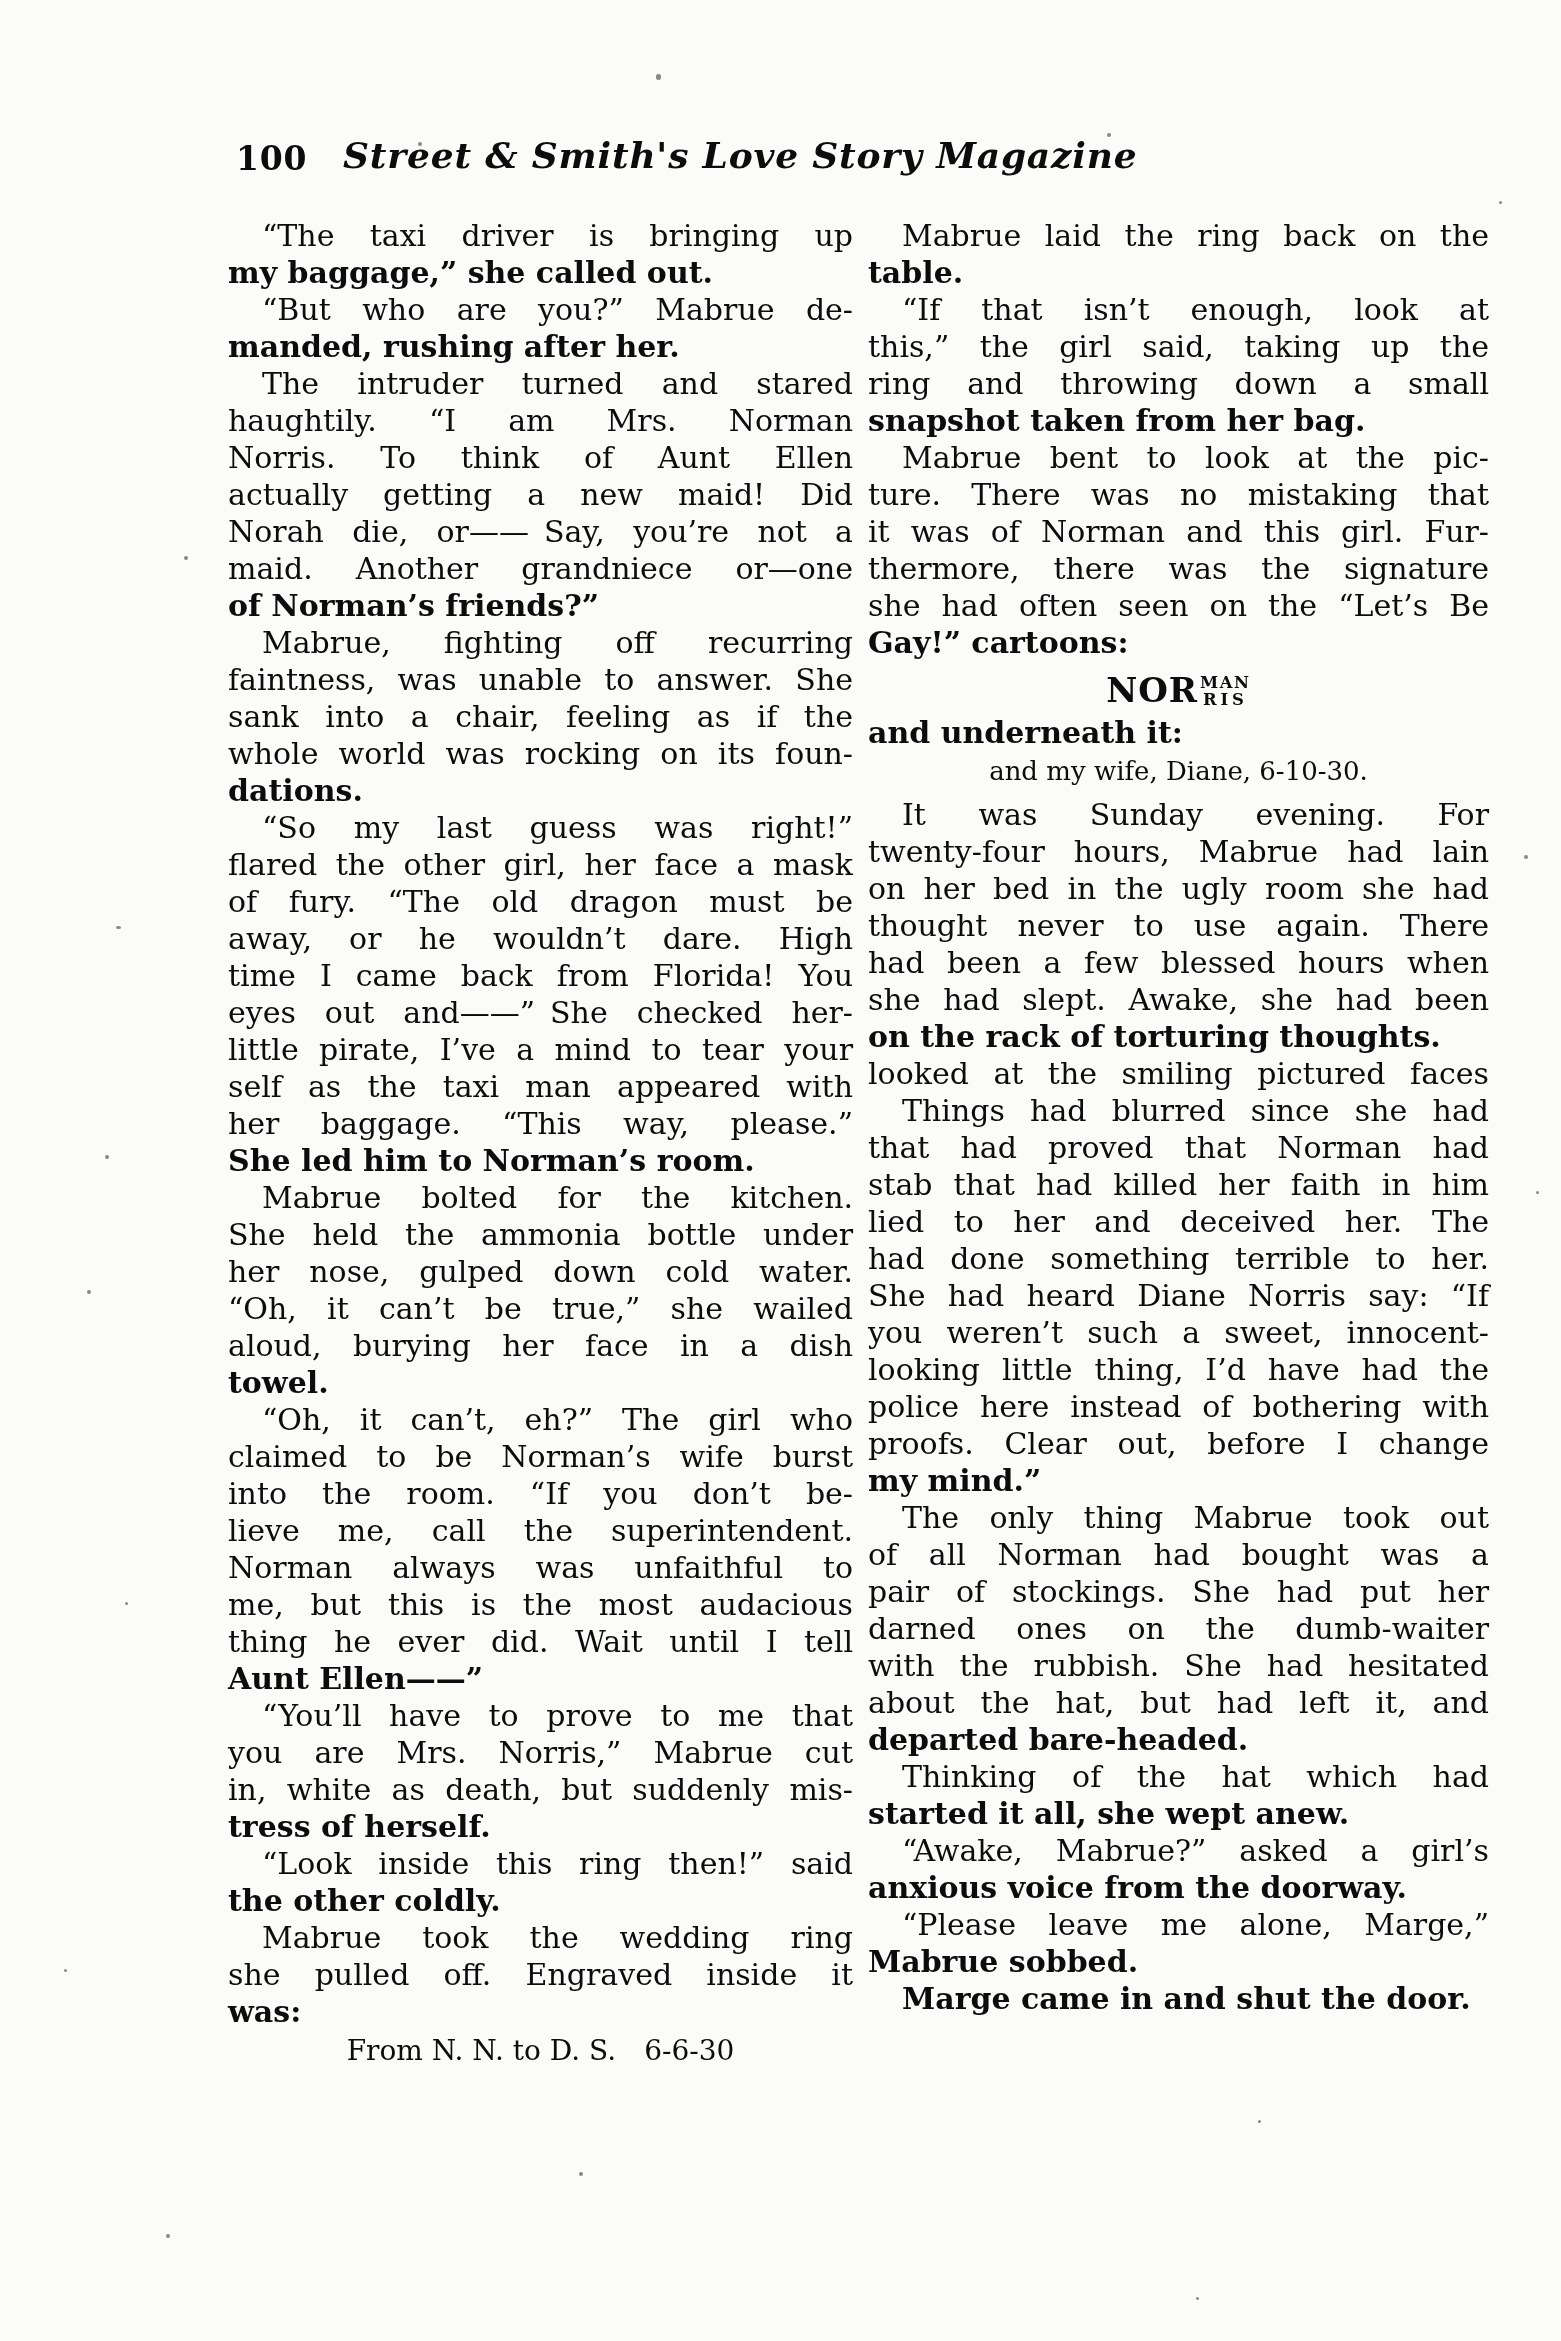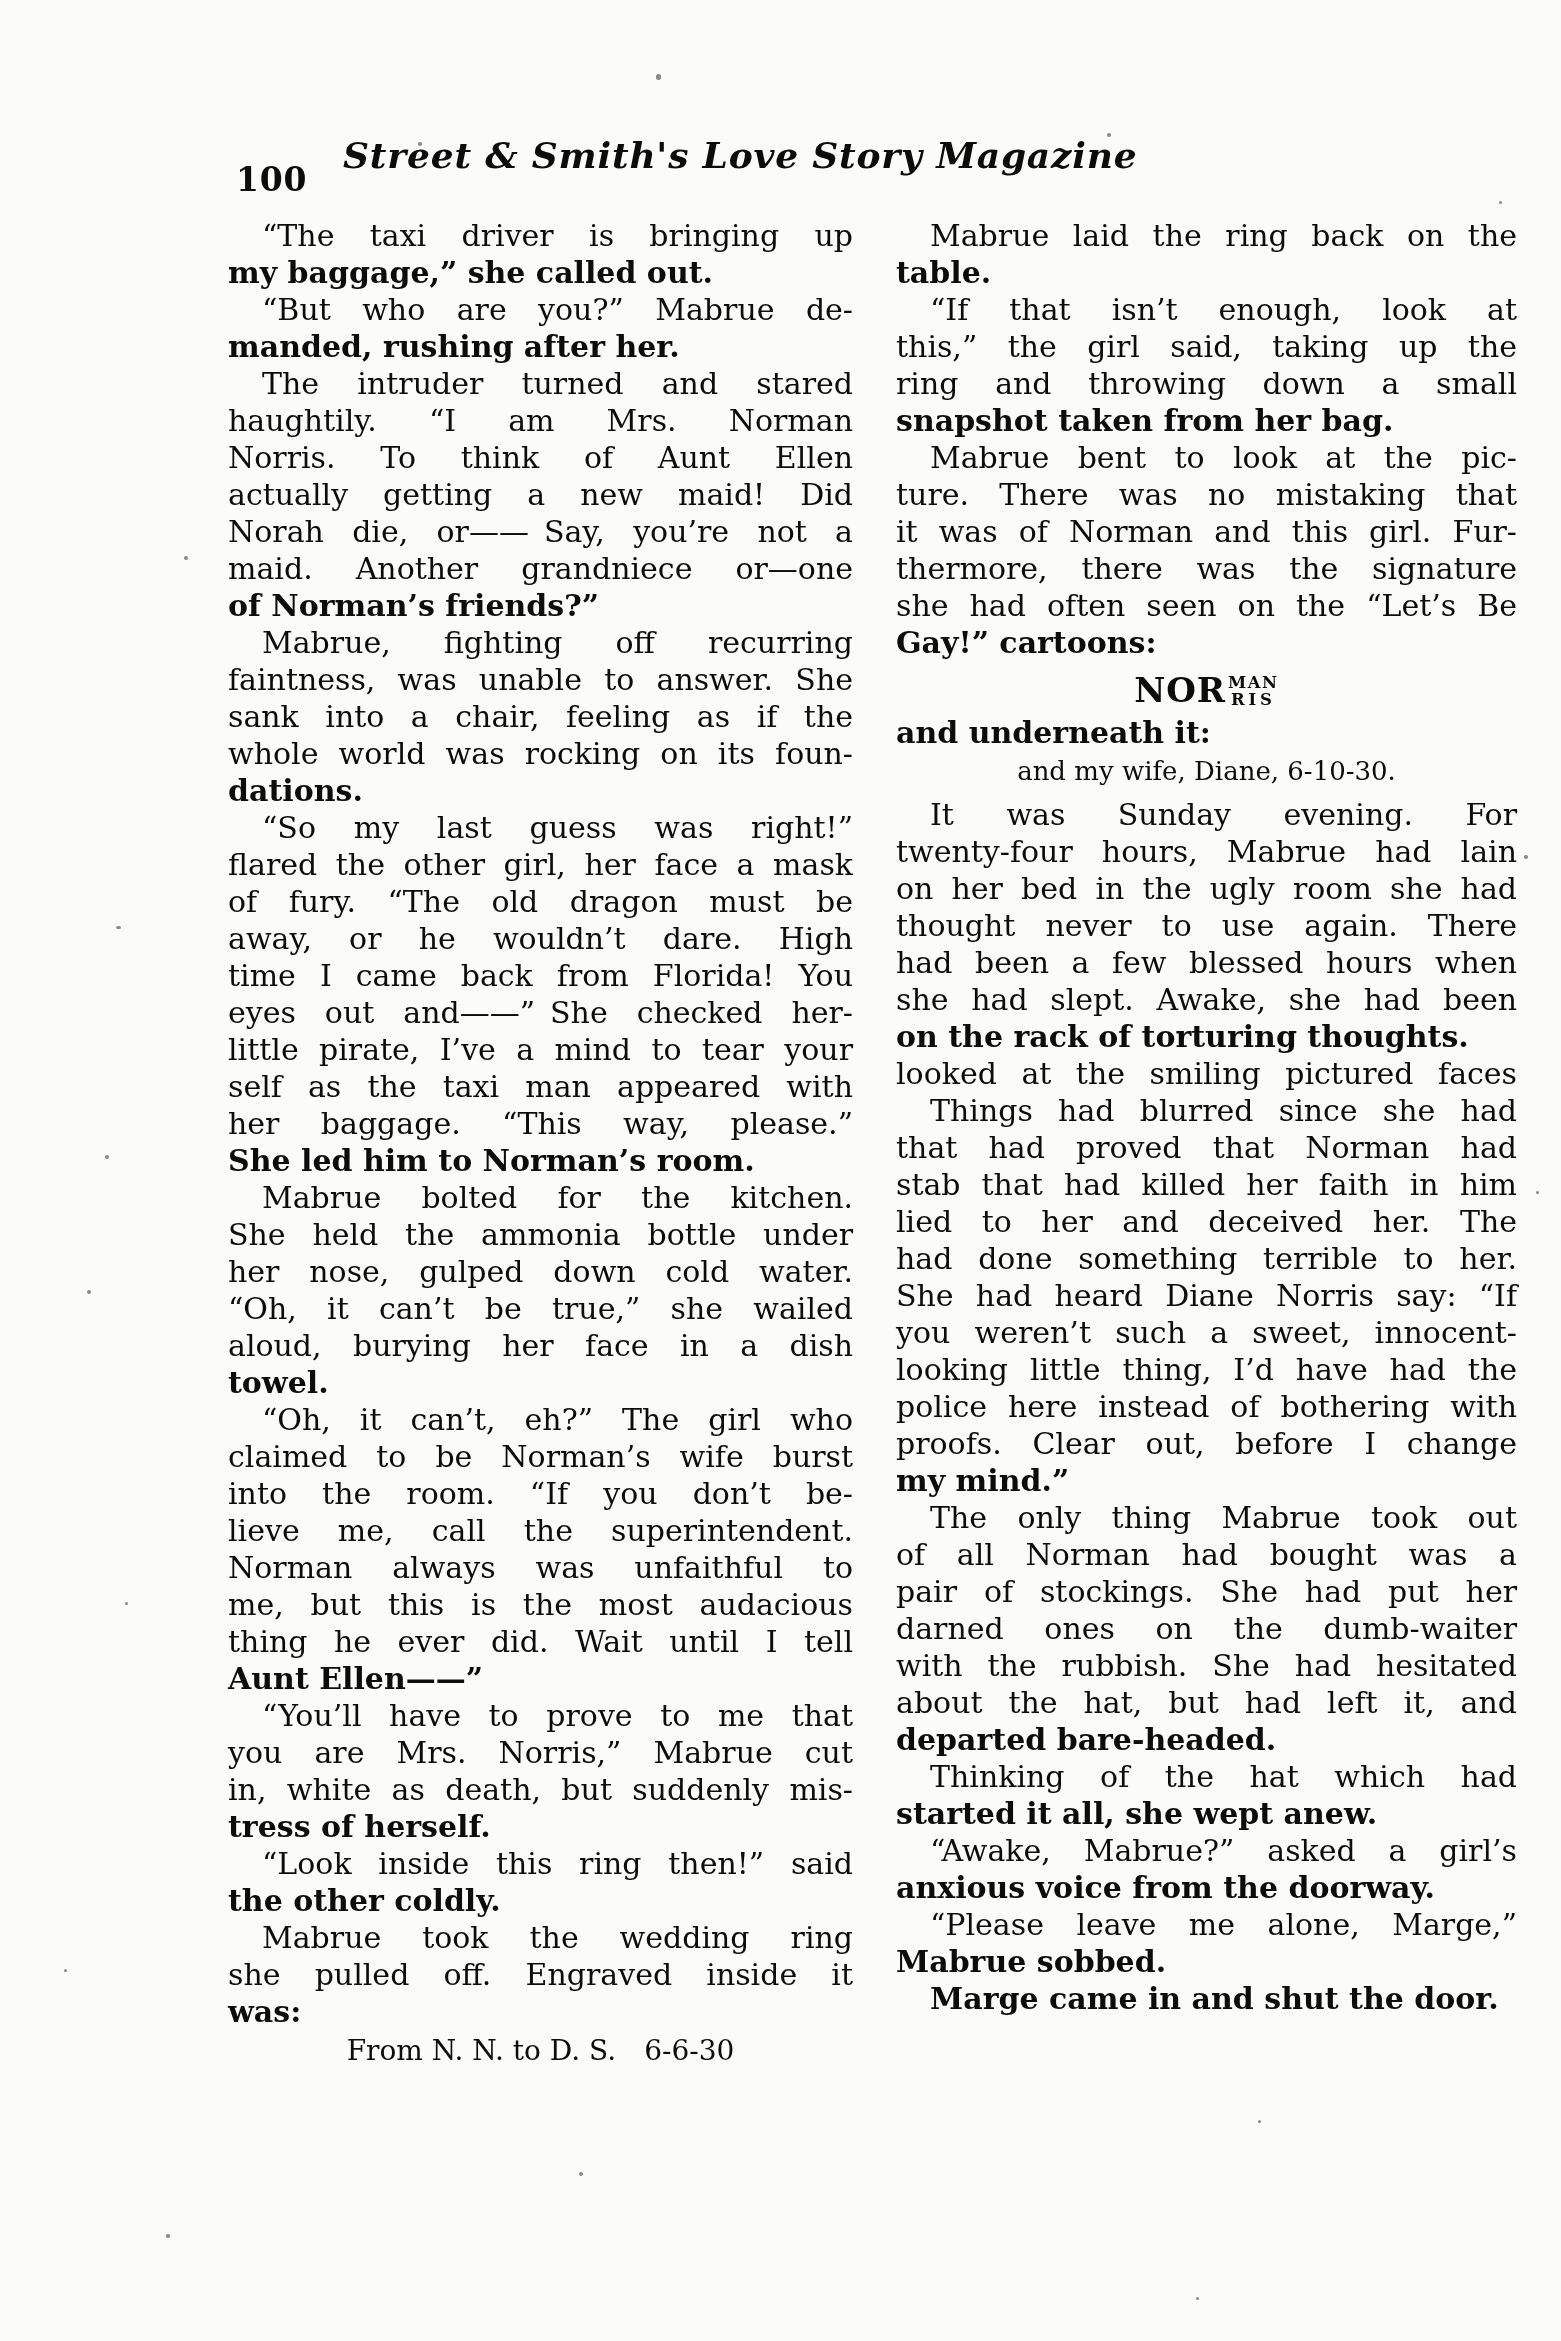--- a/index.html
+++ b/index.html
@@ -2,28 +2,28 @@
 <html style="font-size:12.5px"><head>
 <meta charset="utf-8">
 <style>
   html,body{margin:0;padding:0;}
   body{
     width:1561px;height:2342px;position:relative;overflow:hidden;
     background:#fbfbf9;color:#0c0c0c;
     font-family:"DejaVu Serif","Liberation Serif",serif;
   }
   .page-header{position:absolute;top:134px;left:0;width:1561px;height:47px;}
-  .page-number{position:absolute;left:236px;top:4.7px;font-size:33px;font-weight:bold;letter-spacing:0.8px;margin-top:21px;}
+  .page-number{position:absolute;left:236px;top:4.7px;font-size:33px;font-weight:bold;letter-spacing:0.8px;}
   .magazine-title{
     position:absolute;left:343px;top:0;width:1015px;text-align:left;
     font-size:36px;font-style:italic;font-weight:bold;letter-spacing:0.8px;
   }
   .col{position:absolute;top:217px;}
   .col-left{left:228px;width:625px;}
-  .col-right{left:868px;width:621px;margin-left:28px;}
+  .col-right{left:868px;width:621px;}
   .paragraph{margin:0;}
   .line{
     font-size:30px;line-height:37px;
     text-align:justify;text-align-last:justify;
     white-space:normal;
   }
   .line.first{text-indent:34px;}
   .line.last{text-align-last:left;font-weight:bold;}
   .centered-line{
     font-size:28px;line-height:37px;text-align:center;text-align-last:center;

